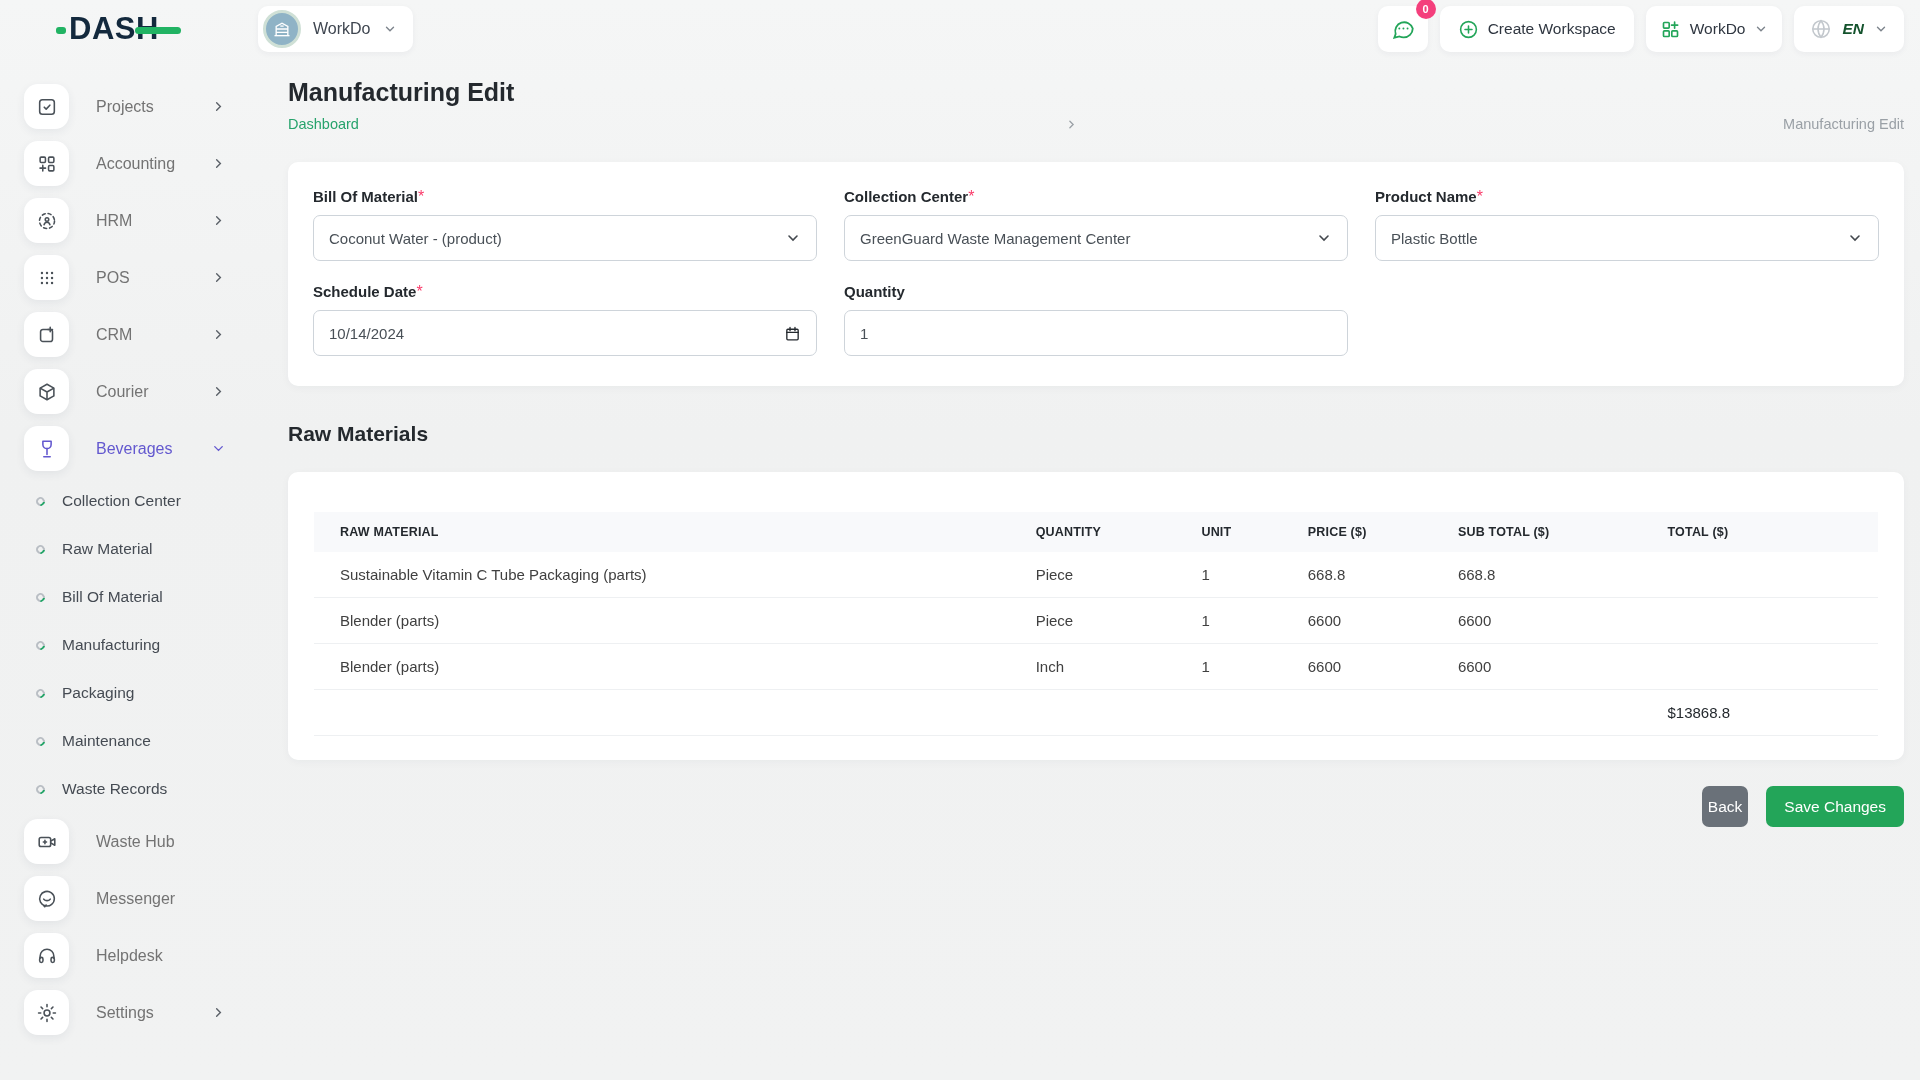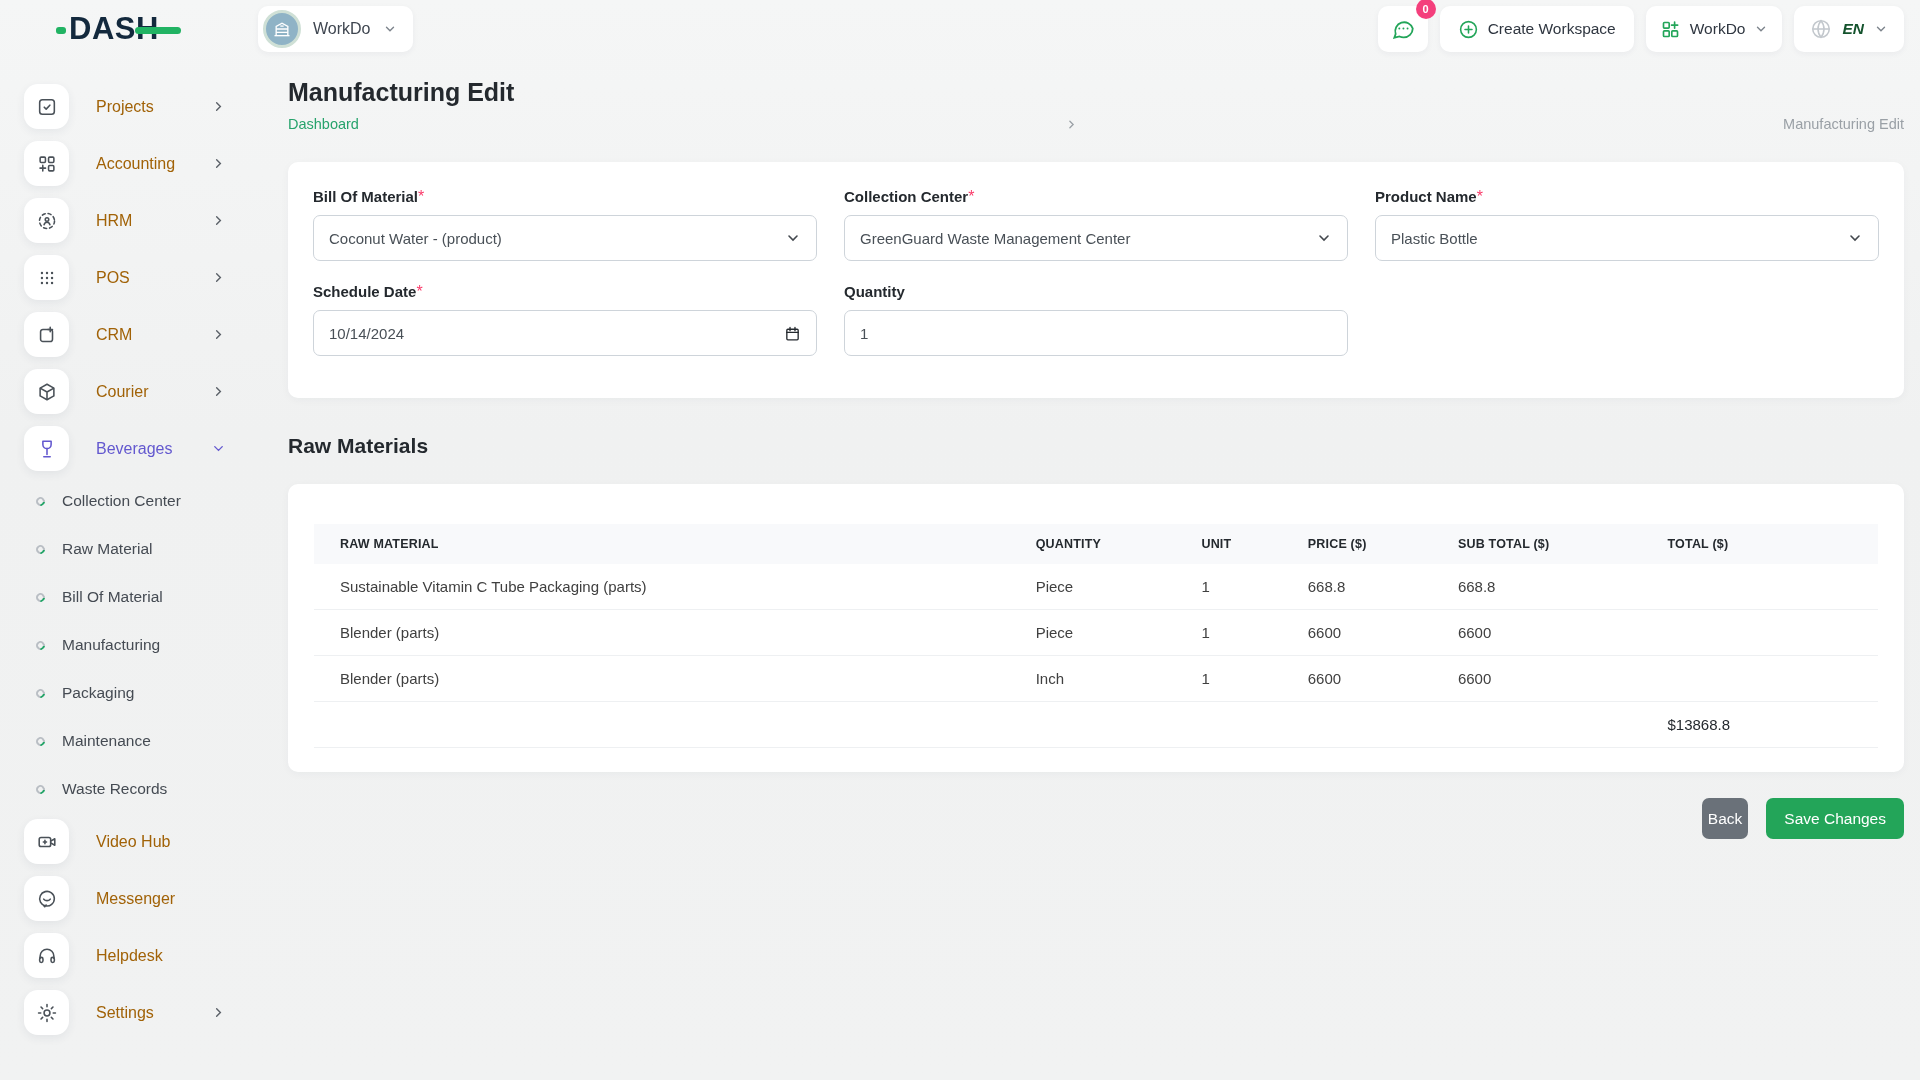--- a/index.html
+++ b/index.html
@@ -35,39 +35,39 @@
   .lang-label { color:#14532d; font-weight:600;font-style:italic; }
   .chev { color:#7d848c; }
 
   
   .app-body { display:flex; }
   .sidebar { width:258px; flex-shrink:0; padding:20px 0 0 24px; }
   .side-item { display:flex; align-items:center; height:57px; cursor:pointer; }
   .tile { width:45px; height:45px; border-radius:14px; background:#fff; flex-shrink:0;
           box-shadow:0 3px 10px rgba(40,50,90,.07); display:flex; align-items:center; justify-content:center;
           color:#4a5158; }
-  .side-label { margin-left:27px; font-size:16px; font-weight:500; color:#a16207; }
+  .side-label { margin-left:27px; font-size:16px; font-weight:500; color:#737373; }
   .side-chev { margin-left:auto; margin-right:32px; color:#5a6067; }
   .side-item.active .tile { color:#6358cf; }
   .side-item.active .side-label, .side-item.active .side-chev { color:#6358cf; }
   .sub-list { }
   .sub-item { display:flex; align-items:center; height:48px; padding-left:12px; cursor:pointer; }
   .sub-bullet { width:9px; height:9px; border-radius:50%; border:2px solid #b9bec4;
                 border-bottom-color:#21a366; transform:rotate(-40deg); flex-shrink:0; }
   .sub-label { margin-left:17px; font-size:15.5px; color:#454b53; }
   .sub-chev { margin-left:auto; margin-right:38px; color:#5a6067; }
 
   
   .main { flex:1; padding:20px 16px 0 30px; }
   .page-title { font-size:25px; font-weight:700; color:#24292e; }
   .breadcrumb { display:flex; align-items:center; gap:10px; margin-top:9px; font-size:14.5px;justify-content:space-between; }
   .crumb-link { color:#27a36c; cursor:pointer; }
   .crumb-cur { color:#9aa0a6; }
   .card { background:#fff; border-radius:10px; box-shadow:0 2px 8px rgba(30,40,70,.04); }
-  .form-card { margin-top:30px; padding:26px 25px 42px; }
+  .form-card { margin-top:30px; padding:26px 25px 30px; }
   .form-grid { display:grid; grid-template-columns:1fr 1fr 1fr; column-gap:27px; row-gap:22px; }
   .field-label { font-size:15px; font-weight:700; color:#24292e; }
   .req { color:#fa3b6a; }
   .control { margin-top:9px; height:46px; border:1px solid #ced4da; border-radius:7px;
              display:flex; align-items:center; padding:0 15px; font-size:15px; color:#495057;
              background:#fff; position:relative; cursor:pointer; }
   .control .ctl-text { flex:1; white-space:nowrap; overflow:hidden; }
   .ctl-icon { color:#43484e; flex-shrink:0; }
   input.ctl-input { width:100%; height:100%; border:none; outline:none; font-size:15px; color:#495057;
                     font-family:inherit; background:transparent; }
@@ -299,21 +299,21 @@
     </div>
 
     <div class="side-item">
       <span class="tile">
         <svg width="22" height="22" viewBox="0 0 24 24" fill="none" stroke="currentColor" stroke-width="1.7" stroke-linecap="round" stroke-linejoin="round">
           <rect x="3.5" y="7" width="12.5" height="10" rx="2"></rect>
           <path d="M16 11l4.5-2.5v7L16 13"></path>
           <path d="M8 12h3.5 M9.75 10.2v3.6"></path>
         </svg>
       </span>
-      <span class="side-label">Video Hub</span>
+      <span class="side-label">Waste Hub</span>
     </div>
 
     <div class="side-item">
       <span class="tile">
         <svg width="22" height="22" viewBox="0 0 24 24" fill="none" stroke="currentColor" stroke-width="1.7" stroke-linecap="round" stroke-linejoin="round">
           <path d="M20 11.6a8 8 0 1 1-3.2-6.3A8 8 0 0 1 20 11.6z M8 18.5l1.5 2 1.5-2"></path>
           <path d="M8.5 12.2c.9 1 2.1 1.6 3.5 1.6s2.6-.6 3.5-1.6"></path>
         </svg>
       </span>
       <span class="side-label">Messenger</span>

